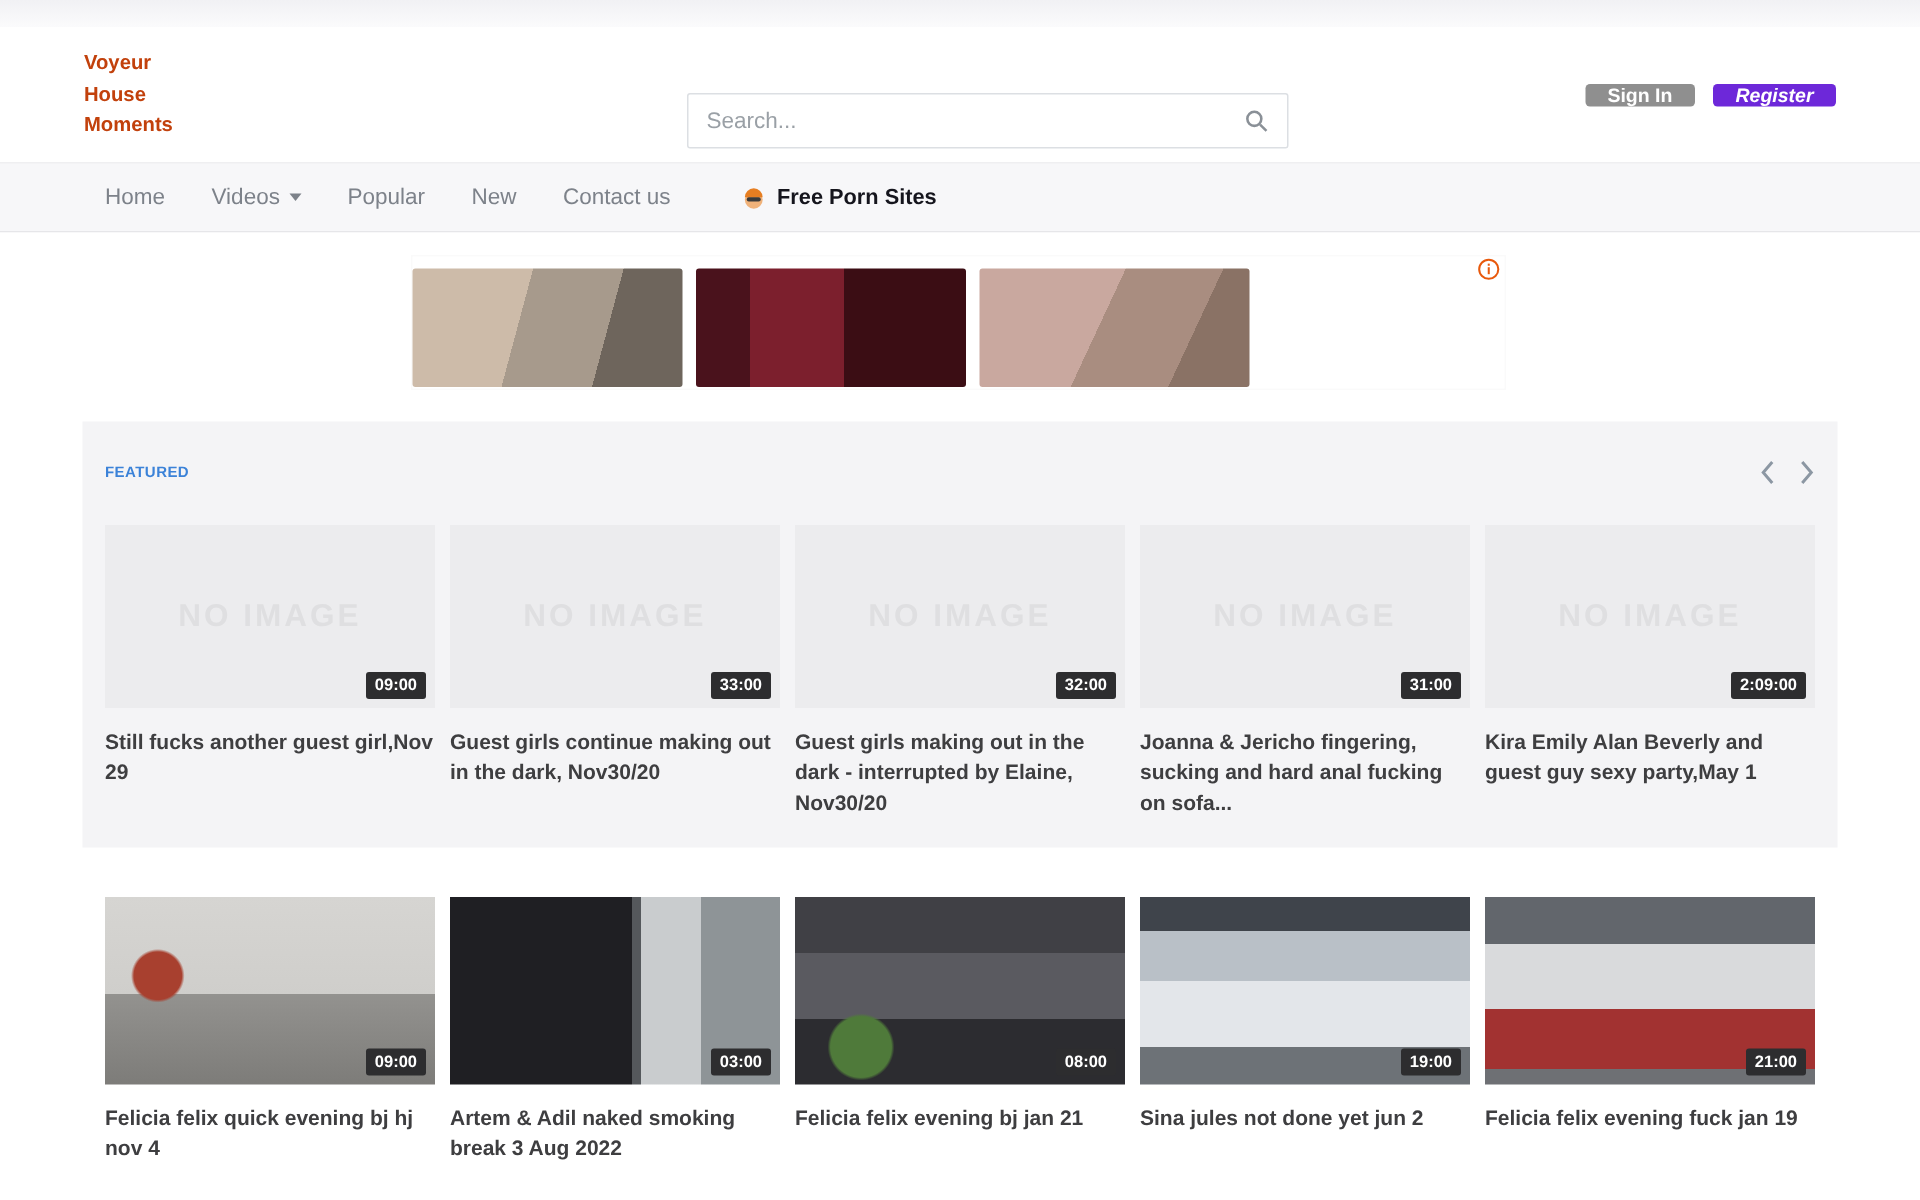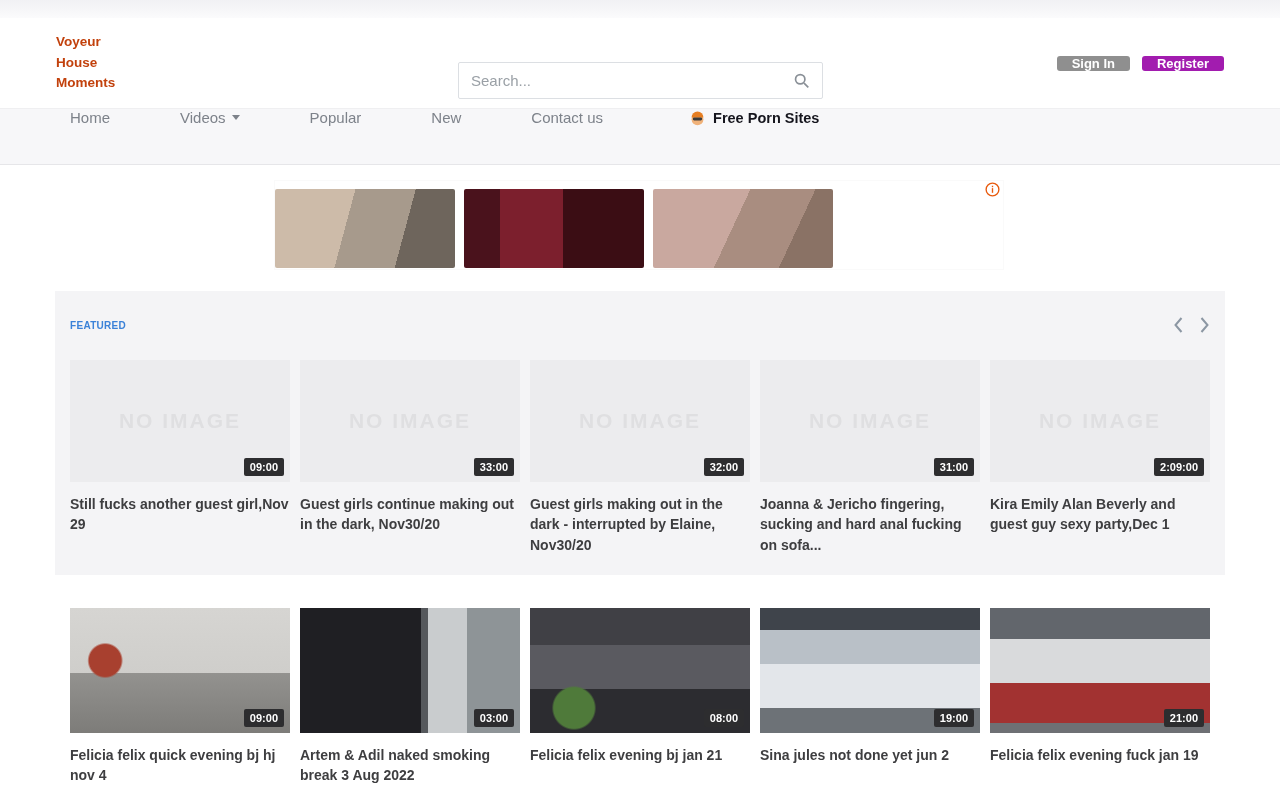--- a/index.html
+++ b/index.html
@@ -6,38 +6,38 @@
   html,body { width:1280px; height:800px; overflow:hidden; background:#fff;
               font-family:"Liberation Sans", sans-serif; }
 
   .top-strip { height:18px; background:linear-gradient(#f1f1f4,#fbfbfc); }
 
   
   header { height:90px; background:#fff; position:relative;
            display:flex; align-items:center; padding:0 56px; }
   .logo { font-weight:bold; font-size:13.5px; line-height:1.55;
           color:#c2410c; cursor:pointer; }
-  .search-wrap { position:absolute; left:458px; top:44px; width:365px; height:37px;
+  .search-wrap { position:absolute; left:458px; top:44px; width:401px; height:37px;
                  border:1px solid #dcdfe3; border-radius:2px; background:#fff;
                  display:flex; align-items:center; padding:0 12px; }
   .search-wrap input { border:none; outline:none; flex:1; font-size:15px;
                        color:#333; font-family:"Liberation Sans",sans-serif; }
   .search-wrap input::placeholder { color:#9aa0a6; }
   .search-icon { display:flex; cursor:pointer; }
   .auth { margin-left:auto; display:flex; gap:12px; }
   .auth button { height:15px; padding:0 15px; border:none; border-radius:3px;
                  color:#fff; font-weight:bold; font-size:13px; cursor:pointer;
                  font-family:"Liberation Sans",sans-serif; }
   .btn-signin { background:#8f8f8f; }
-  .btn-register { background:#a21caf; }
-
-  
-  nav { height:57px; background:#f7f7f9; border-top:1px solid #efeff1;
-        border-bottom:1px solid #e6e6e9; display:flex; align-items:flex-start;
-        padding:0 70px;gap:39px; }
+  .btn-register { background:#6d28d9;font-style:italic; }
+
+  
+  nav { height:47px; background:#f7f7f9; border-top:1px solid #efeff1;
+        border-bottom:1px solid #e6e6e9; display:flex; align-items:center;
+        padding:0 70px; }
   .nav-item { color:#7d828a; font-size:15px; margin-right:31px; cursor:pointer;
               display:flex; align-items:center; white-space:nowrap; }
   .caret { width:0; height:0; border-left:4px solid transparent;
            border-right:4px solid transparent; border-top:5px solid #7d828a;
            display:inline-block; margin-left:6px; }
   .nav-promo { color:#15151d; font-weight:bold; font-size:14.5px; margin-left:16px;
                display:flex; align-items:center; gap:7px; cursor:pointer; }
 
   
   .ad-zone { height:122px; padding:16px 0 0 275px; background:#fff; }
@@ -188,21 +188,21 @@
         <span class="noimg-text">NO IMAGE</span>
         <span class="dur">31:00</span>
       </div>
       <div class="vtitle">Joanna &amp; Jericho fingering, sucking and hard anal fucking on sofa...</div>
     </div>
     <div class="card">
       <div class="thumb">
         <span class="noimg-text">NO IMAGE</span>
         <span class="dur">2:09:00</span>
       </div>
-      <div class="vtitle">Kira Emily Alan Beverly and guest guy sexy party,Dec 1</div>
+      <div class="vtitle">Kira Emily Alan Beverly and guest guy sexy party,May 1</div>
     </div>
   </div>
 </section>
 
 <section class="white-sec">
 
   <div class="cards-row">
     <div class="card">
       <div class="thumb-live w1">
         <span class="dur">09:00</span>

